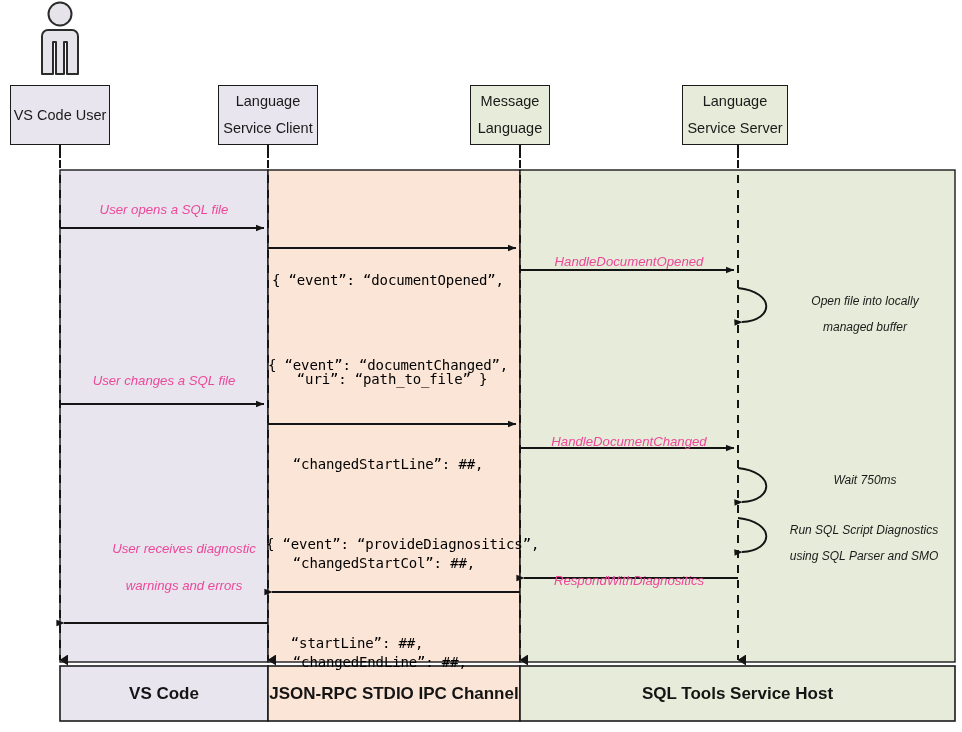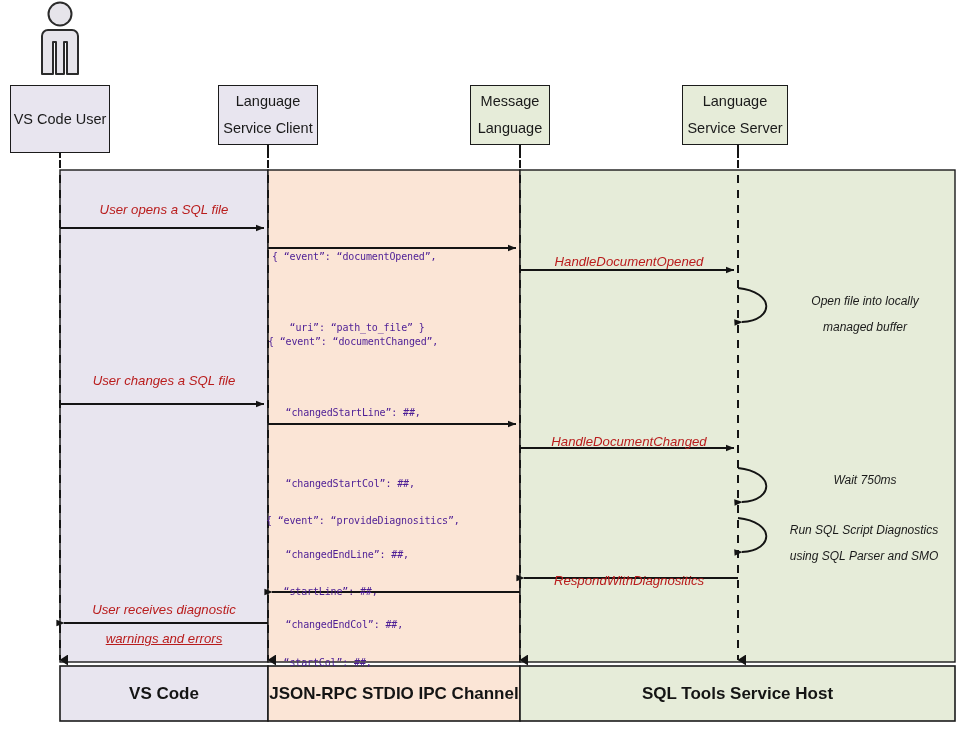--- a/index.html
+++ b/index.html
@@ -46,31 +46,31 @@
     justify-content: center;
     font-size: 17px;
     font-weight: bold;
     color: #141414;
     box-sizing: border-box;
   }
   .msg-label {
     position: absolute;
     font-style: italic;
     font-size: 13.2px;
-    color: #b91c1c;
+    color: #ec4899;
     text-align: center;
     line-height: 1.55;
     white-space: nowrap;
   }
   .json-block {
     position: absolute;
     font-family: "DejaVu Sans Mono", monospace;
-    font-size: 10px;
+    font-size: 14px;
     line-height: 2.36;
-    color: #4c1d95;
+    color: #000000;
     white-space: pre;
     letter-spacing: -0.15px;
   }
   .note-label {
     position: absolute;
     font-style: italic;
     font-size: 12px;
     color: #1a1a1a;
     line-height: 2.15;
     white-space: nowrap;
@@ -151,21 +151,21 @@
       <path d="M738,468 C 775,472 775,500 742,502" marker-end="url(#arrowOpenL)"></path>
       <path d="M738,518 C 775,522 775,550 742,552" marker-end="url(#arrowOpenL)"></path>
     </g>
 
     <g>
       <circle cx="60" cy="14" r="11.5" fill="#e6e4ea" stroke="#2b2b2b" stroke-width="2"></circle>
       <path d="M42,36 a6,6 0 0 1 6,-6 h24 a6,6 0 0 1 6,6 v38 h-11 v-32 h-3 v32 h-8 v-32 h-3 v32 h-11 z" fill="#e6e4ea" stroke="#2b2b2b" stroke-width="2" stroke-linejoin="round"></path>
     </g>
   </svg>
 
-  <div class="participant-box" style="left:10px; top:85px; width:100px; height:68px; background:#e8e5ef;">
+  <div class="participant-box" style="left:10px; top:85px; width:100px; height:60px; background:#e8e5ef;">
     <span>VS Code User</span>
   </div>
 
   <div class="participant-box" style="left:218px; top:85px; width:100px; height:60px; background:#e8e5ef;">
     <span>Language</span>
     <span>Service Client</span>
   </div>
 
   <div class="participant-box" style="left:470px; top:85px; width:80px; height:60px; background:#e6ecd9;">
     <span>Message</span>
@@ -178,23 +178,23 @@
   </div>
 
   <div class="msg-label" style="left:60px; top:200px; width:208px;">
     <span>User opens a SQL file</span>
   </div>
 
   <div class="msg-label" style="left:60px; top:371px; width:208px;">
     <span>User changes a SQL file</span>
   </div>
 
-  <div class="msg-label" style="left:60px; top:600px; width:208px;">
+  <div class="msg-label" style="left:60px; top:539px; width:208px;padding-left:20px;">
     <div>User receives diagnostic</div>
-    <div style="margin-top:9px;text-decoration:underline;">warnings and errors</div>
+    <div style="margin-top:17px;">warnings and errors</div>
   </div>
 
   <div class="msg-label" style="left:520px; top:252px; width:218px;">
     <span>HandleDocumentOpened</span>
   </div>
 
   <div class="msg-label" style="left:520px; top:432px; width:218px;">
     <span>HandleDocumentChanged</span>
   </div>
 

